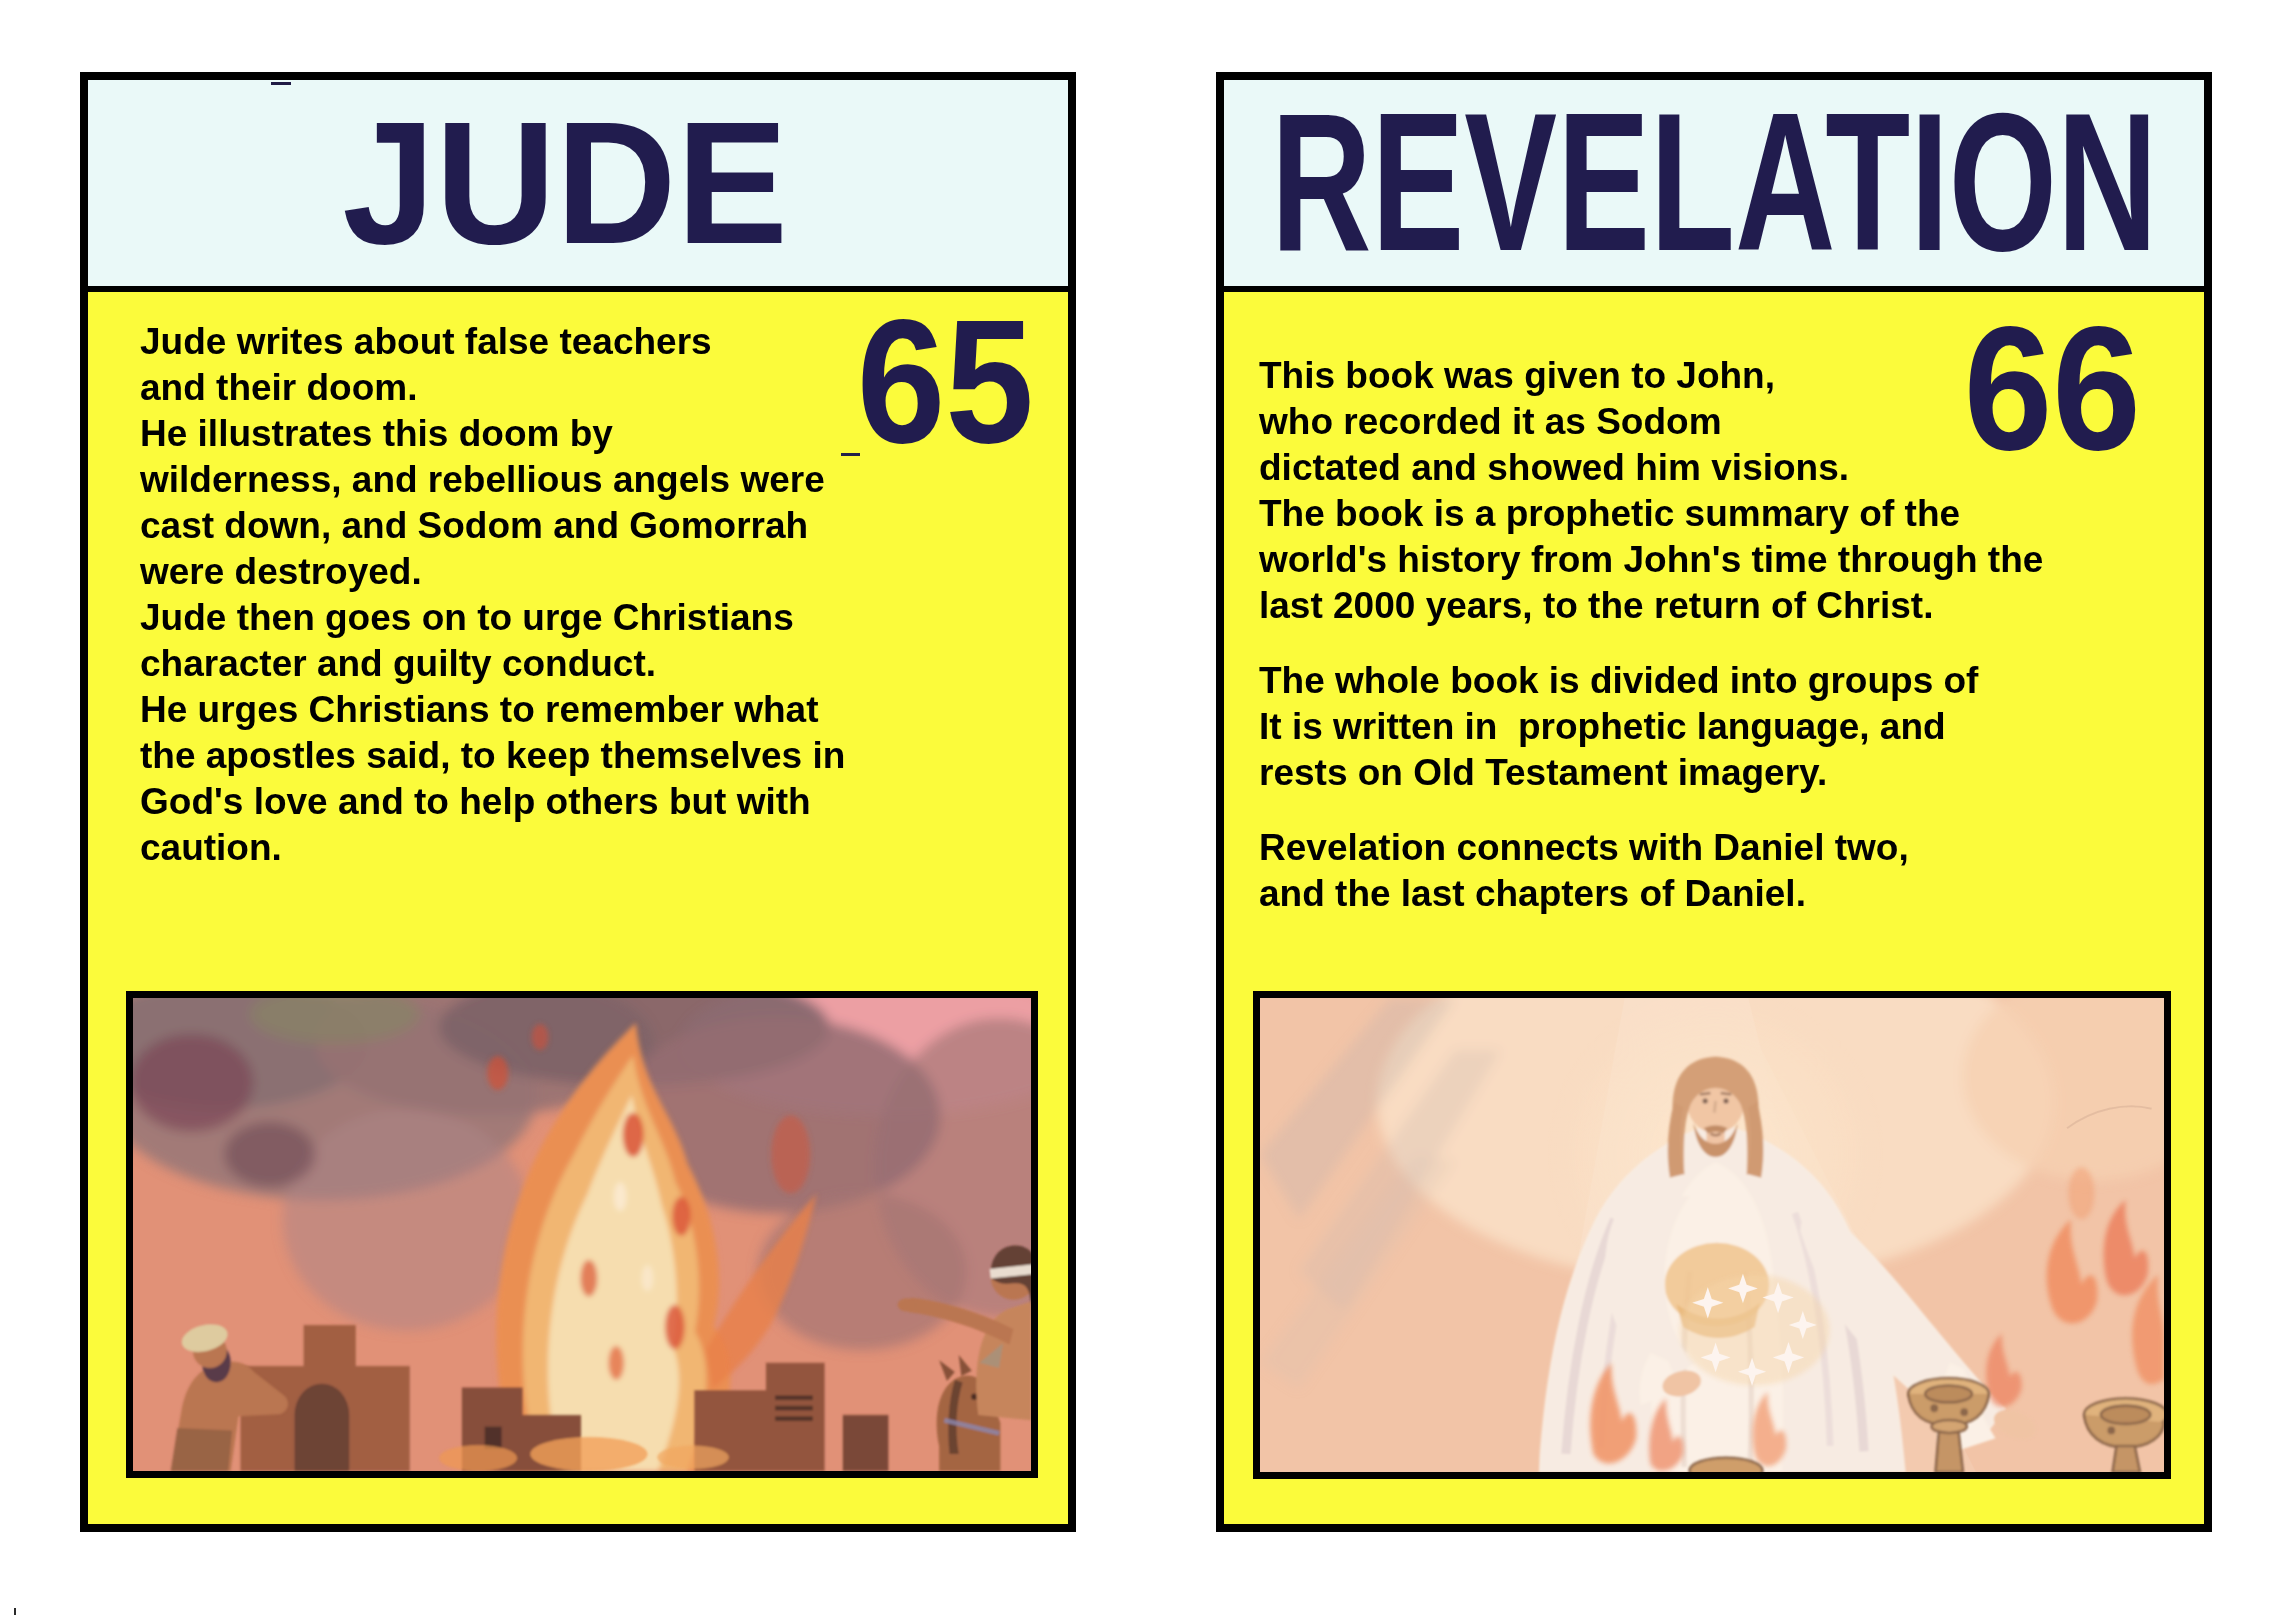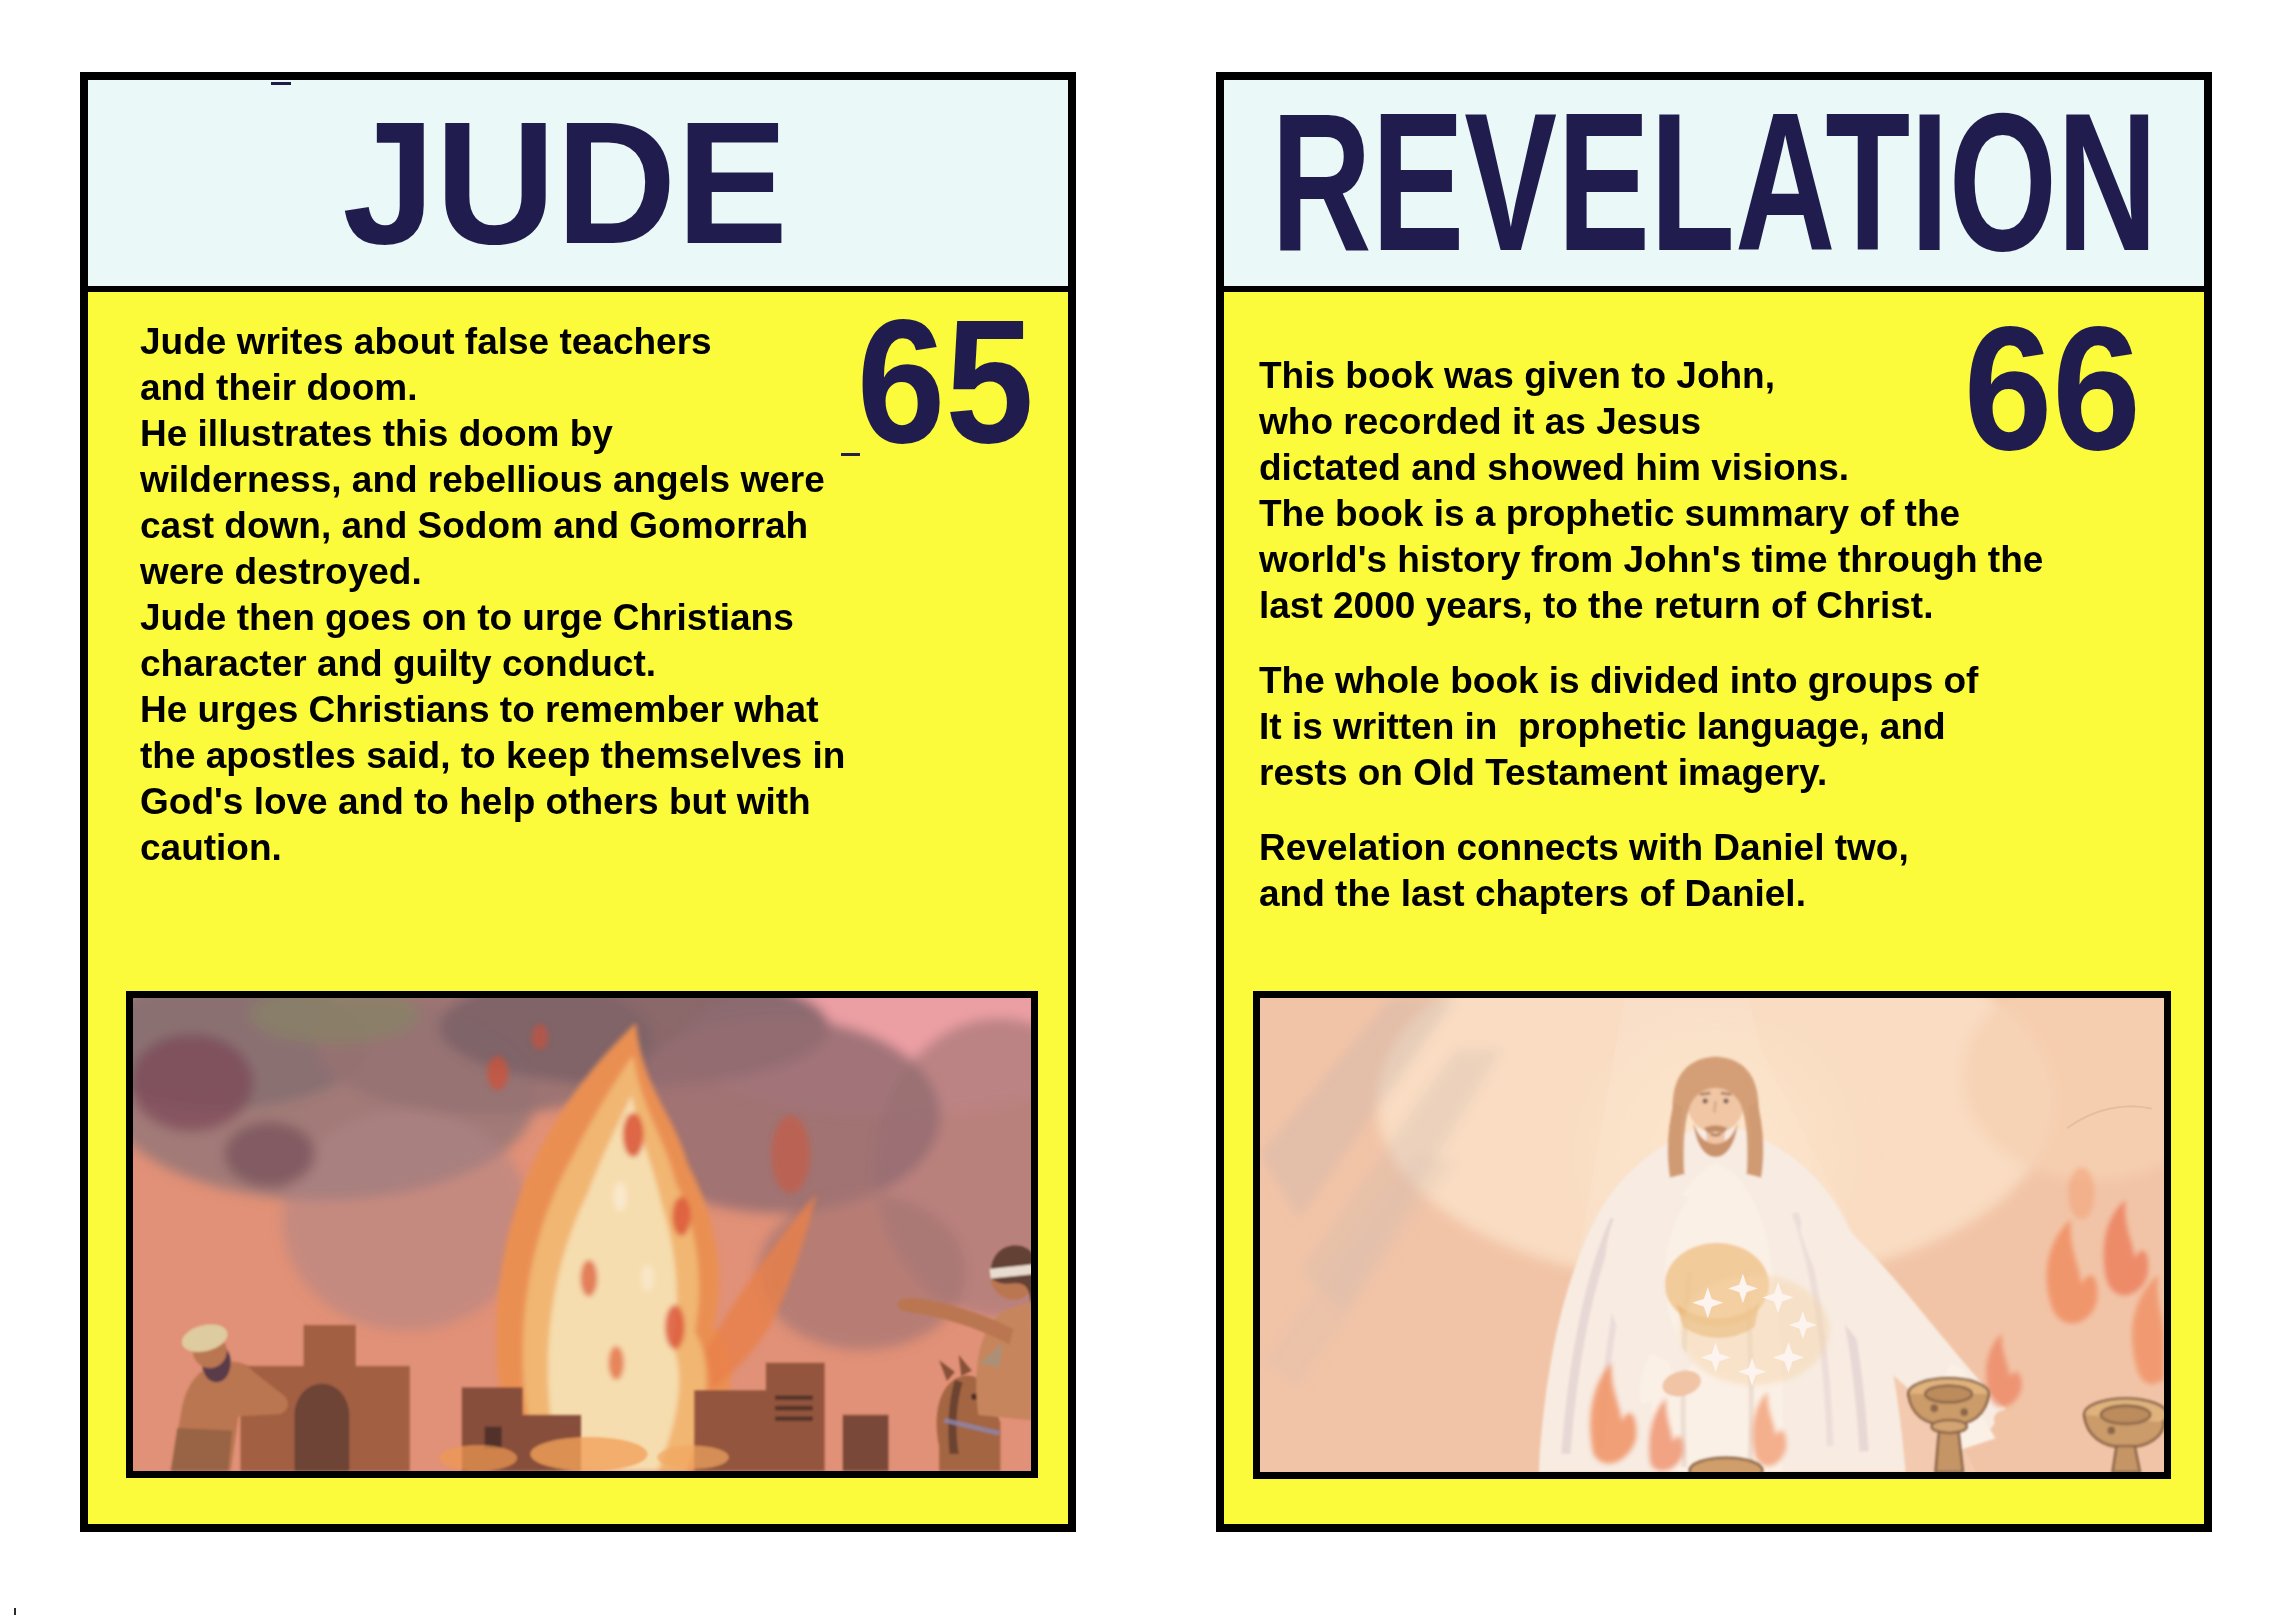--- a/index.html
+++ b/index.html
@@ -171,21 +171,21 @@
   </div>
 
   <div class="card card-revelation">
     <div class="card-header">
       <span class="card-title title-revelation">REVELATION</span>
     </div>
     <div class="card-body">
       <div class="big-number">66</div>
       <div class="body-text">
           <div class="line">This book was given to John,</div>
-          <div class="line">who recorded it as Jesus</div>
+          <div class="line">who recorded it as Sodom</div>
           <div class="line">dictated and showed him visions.</div>
           <div class="line">The book is a prophetic summary of the</div>
           <div class="line">world's history from John's time through the</div>
           <div class="line">last 2000 years, to the return of Christ.</div>
           <div class="line blank"></div>
           <div class="line">The whole book is divided into groups of</div>
           <div class="line">It is written in  prophetic language, and</div>
           <div class="line">rests on Old Testament imagery.</div>
           <div class="line blank"></div>
           <div class="line">Revelation connects with Daniel two,</div>

